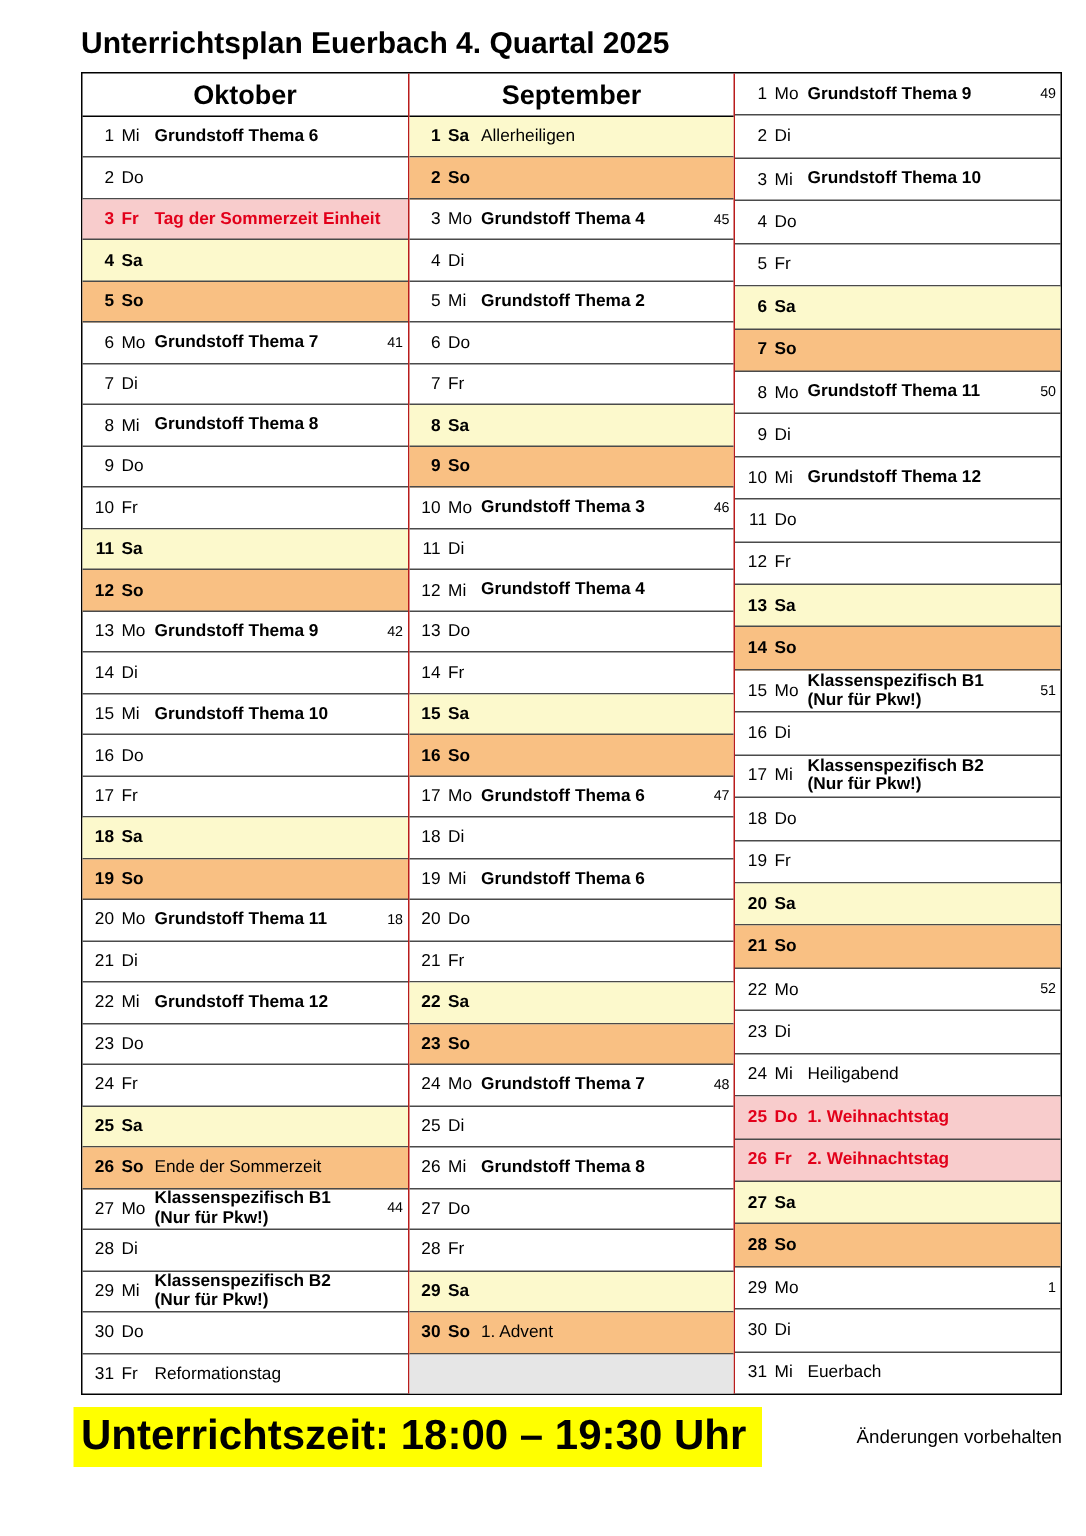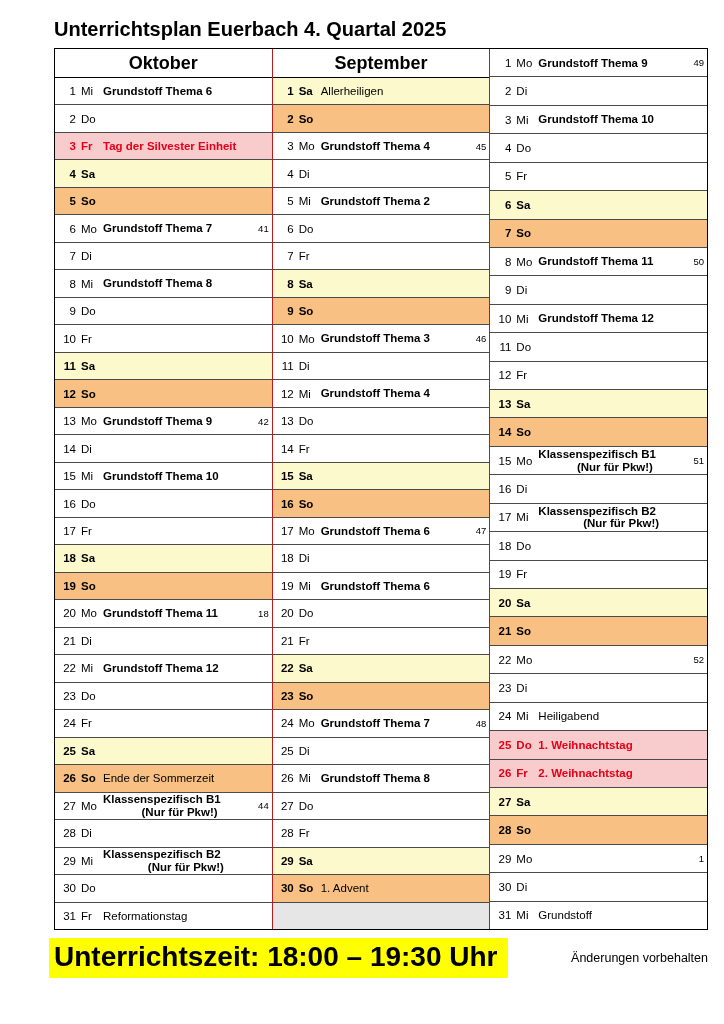--- a/index.html
+++ b/index.html
@@ -39,21 +39,21 @@
     border-bottom:1px solid #4a4a4a;
     padding:0 3px 0 4px; box-sizing:border-box;
     font-size:11.5px; overflow:hidden; min-height:0;
   }
   .rows .day-row:last-child { border-bottom:none; }
 
   .dnum { width:17px; flex:0 0 17px; text-align:right; }
   .wd   { width:22px; flex:0 0 22px; margin-left:5px; }
   .desc { flex:1; min-width:0; line-height:1.08; white-space:nowrap; }
   .desc.b { font-weight:bold; }
-  .desc .l2 { white-space:nowrap;text-align:center; }
+  .desc .l2 { white-space:nowrap; }
   .week { flex:0 0 auto; font-size:9.5px; margin-left:2px; color:#000; font-weight:normal; }
 
   .day-row.sat { background:var(--sat); }
   .day-row.sun { background:var(--sun); }
   .day-row.sat .dnum, .day-row.sat .wd,
   .day-row.sun .dnum, .day-row.sun .wd { font-weight:bold; }
   .day-row.hol { background:var(--hol); }
   .day-row.hol .dnum, .day-row.hol .wd, .day-row.hol .desc {
     font-weight:bold; color:var(--holtext);
   }
@@ -87,21 +87,21 @@
             <div class="desc b">Grundstoff Thema 6</div>
           </div>
           <div class="day-row ">
             <div class="dnum">2</div>
             <div class="wd">Do</div>
             <div class="desc"></div>
           </div>
           <div class="day-row hol">
             <div class="dnum">3</div>
             <div class="wd">Fr</div>
-            <div class="desc">Tag der Silvester Einheit</div>
+            <div class="desc">Tag der Sommerzeit Einheit</div>
           </div>
           <div class="day-row sat">
             <div class="dnum">4</div>
             <div class="wd">Sa</div>
             <div class="desc"></div>
           </div>
           <div class="day-row sun">
             <div class="dnum">5</div>
             <div class="wd">So</div>
             <div class="desc"></div>
@@ -567,20 +567,20 @@
             <div class="week">1</div>
           </div>
           <div class="day-row ">
             <div class="dnum">30</div>
             <div class="wd">Di</div>
             <div class="desc"></div>
           </div>
           <div class="day-row ">
             <div class="dnum">31</div>
             <div class="wd">Mi</div>
-            <div class="desc">Grundstoff</div>
+            <div class="desc">Euerbach</div>
           </div>
         </div>
       </div>
     </div>
   <div class="footer-note">Änderungen vorbehalten</div>
   <div class="banner">Unterrichtszeit: 18:00 – 19:30 Uhr</div>
 </div>
 
 </body></html>

